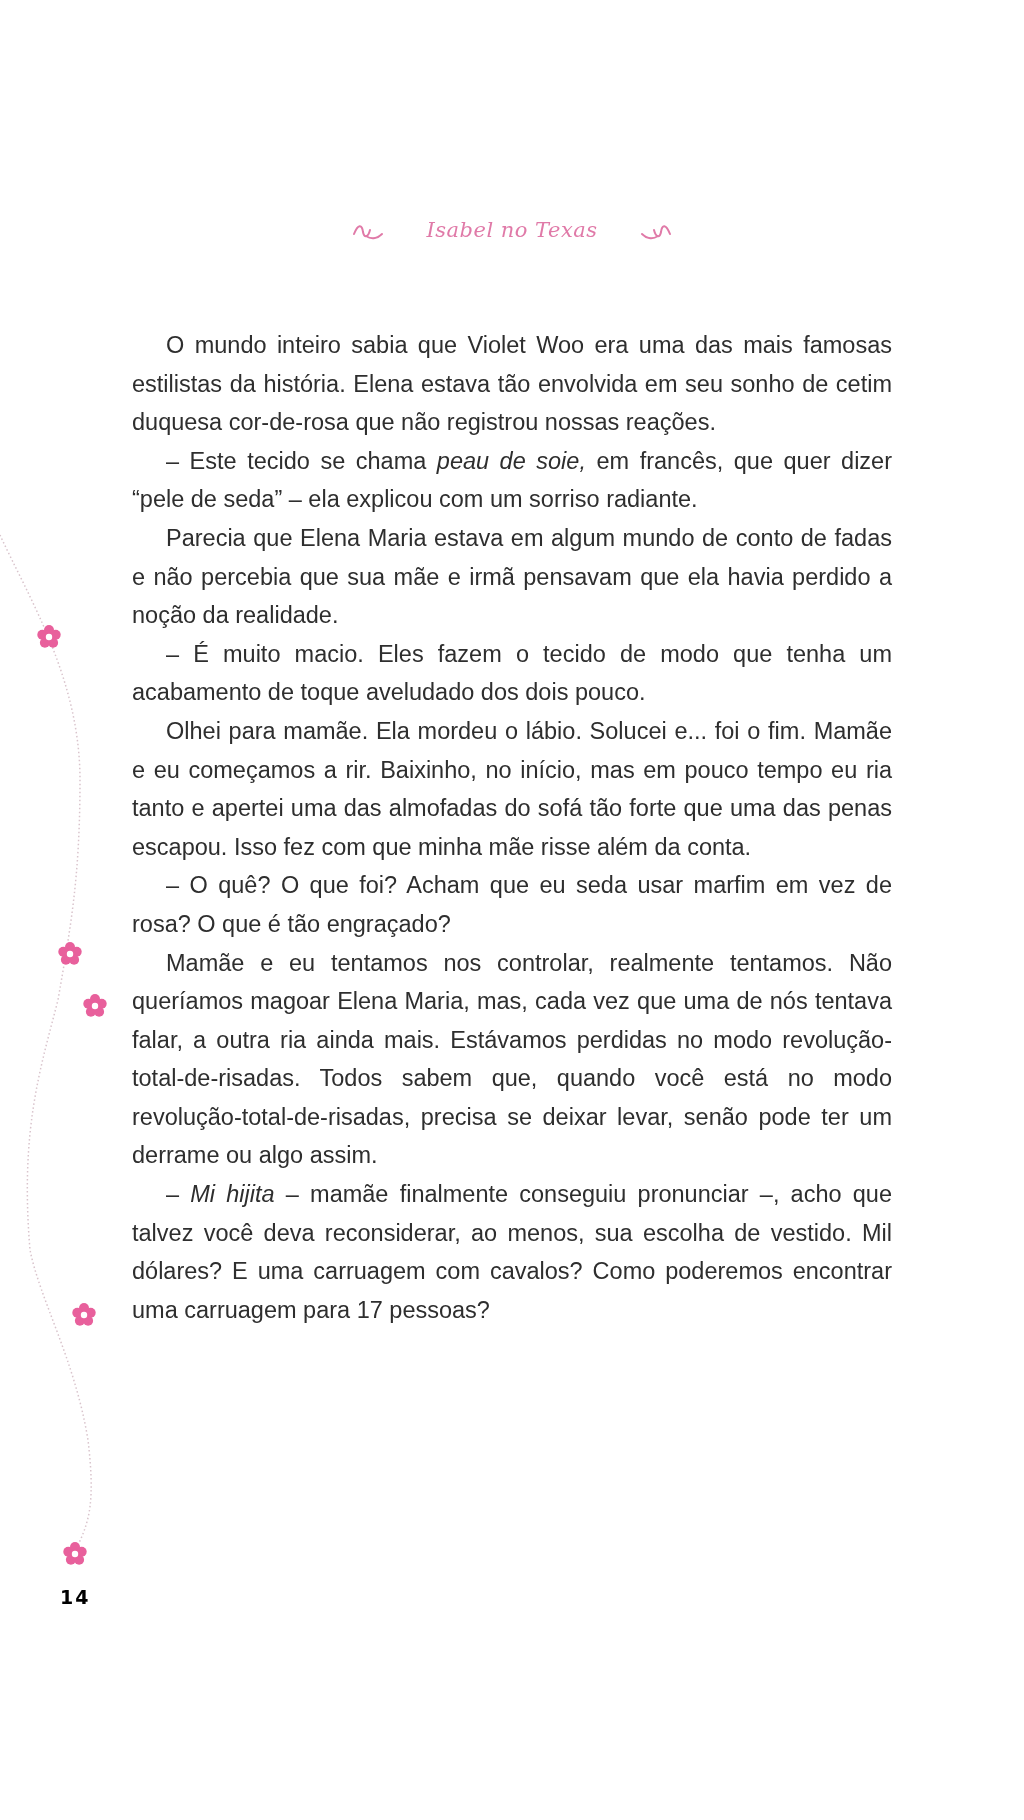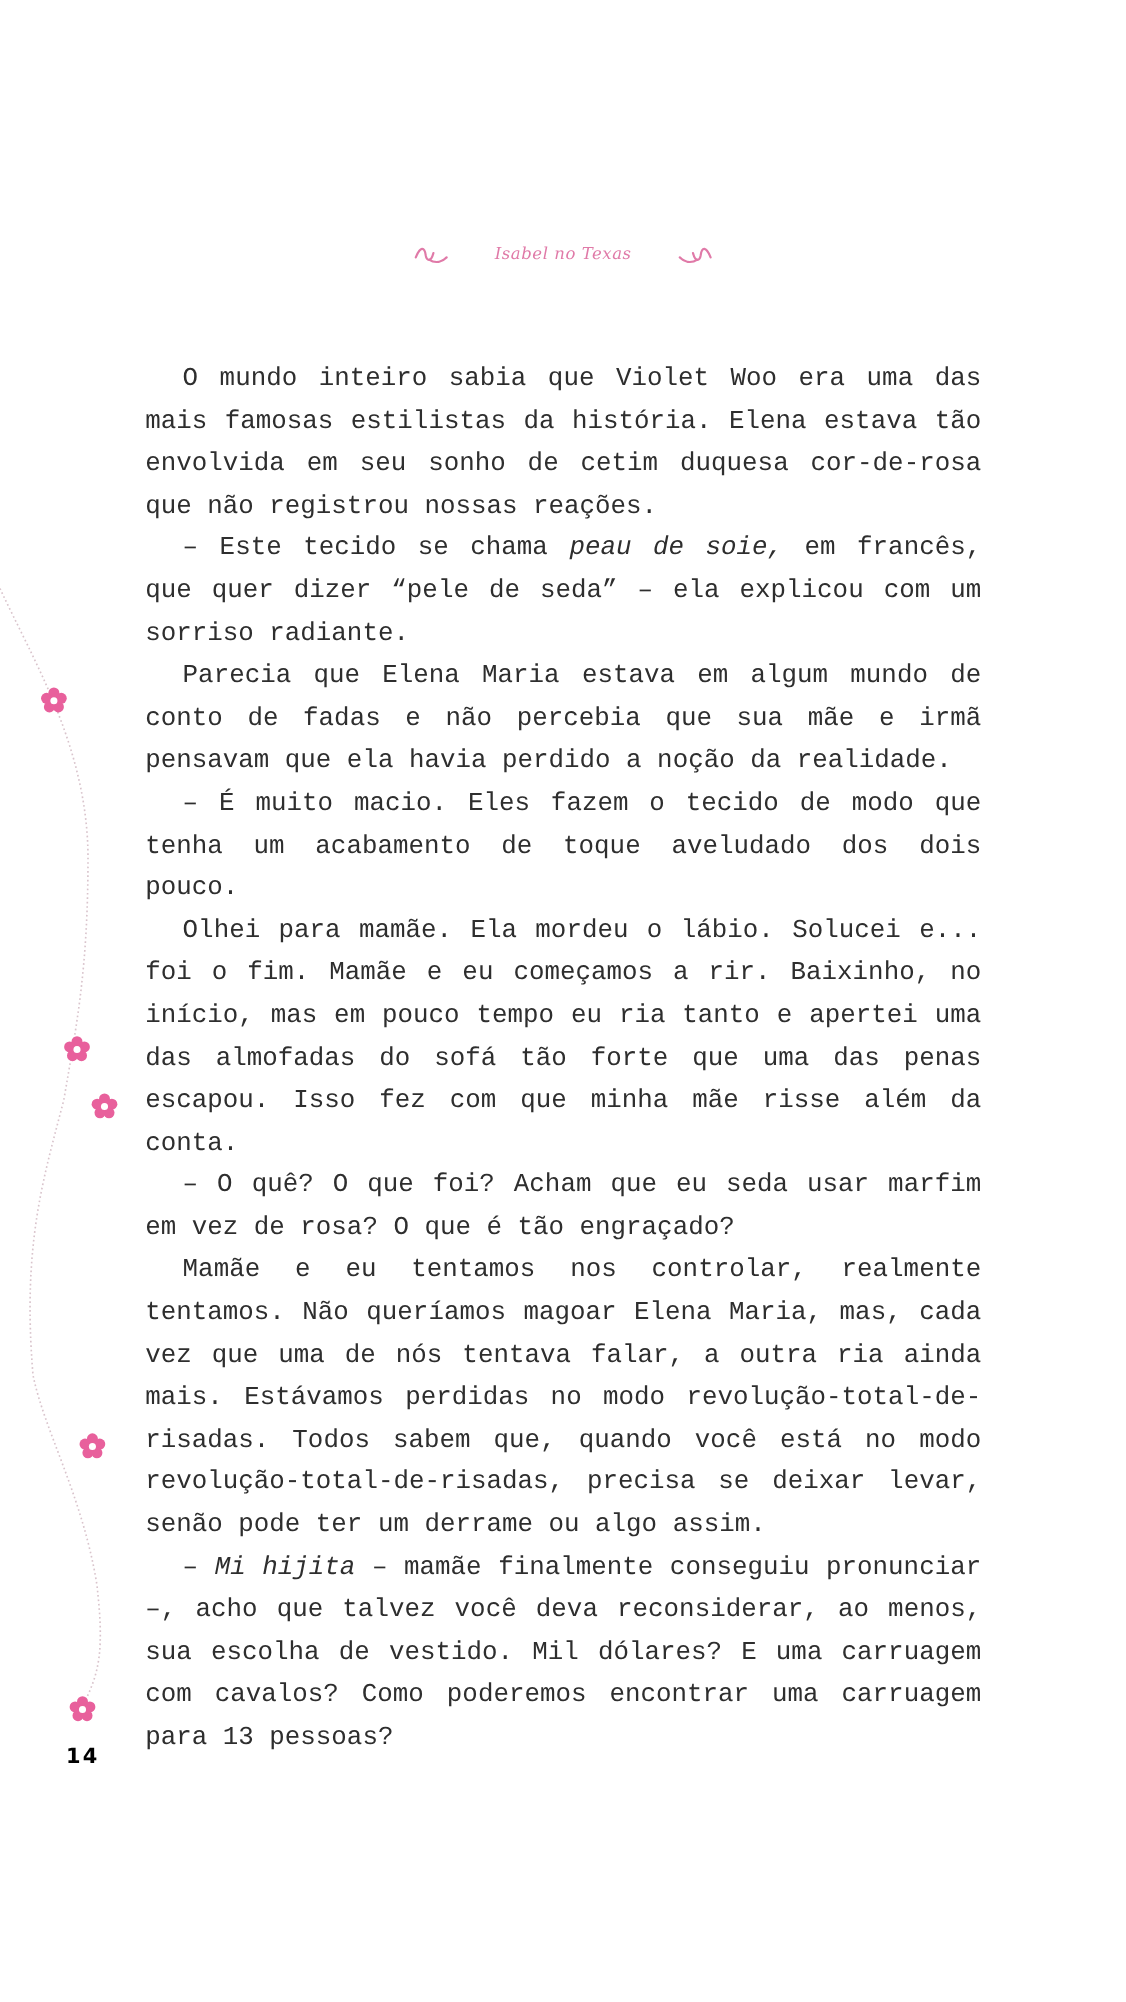--- a/index.html
+++ b/index.html
@@ -29,30 +29,30 @@
     .flourish {
       width: 36px;
       height: 24px;
       display: inline-block;
     }
     .flourish.left { margin-right: 40px; }
     .flourish.right { margin-left: 40px; }
     .header-title {
       font-family: "DejaVu Serif", "Liberation Serif", serif;
       font-style: italic;
-      font-size: 15px;
+      font-size: 21px;
       color: #e07aa8;
       letter-spacing: 0.5px;
     }
     .text-block {
       position: absolute;
       top: 326px;
       left: 132px;
       width: 760px;
-      font-family: Liberation Mono, monospace;
+      font-family: Liberation Sans, sans-serif;
       font-size: 23.5px;
       line-height: 38.6px;
       color: #2e2e2e;
     }
     .text-block p {
       margin: 0;
       text-indent: 34px;
       text-align: justify;
       hyphens: manual;
     }
@@ -136,16 +136,16 @@
 </svg>
 
 <div class="text-block">
   <p><span>O mundo inteiro sabia que Violet Woo era uma das mais famosas estilistas da história. Elena estava tão envolvida em seu sonho de cetim duquesa cor-de-rosa que não registrou nossas reações.</span></p>
   <p><span>– Este tecido se chama </span><em>peau de soie,</em><span> em francês, que quer dizer “pele de seda” – ela explicou com um sorriso radiante.</span></p>
   <p><span>Parecia que Elena Maria estava em algum mundo de conto de fadas e não percebia que sua mãe e irmã pensavam que ela havia perdido a noção da realidade.</span></p>
   <p><span>– É muito macio. Eles fazem o tecido de modo que tenha um acabamento de toque aveludado dos dois pouco.</span></p>
   <p><span>Olhei para mamãe. Ela mordeu o lábio. Solucei e... foi o fim. Mamãe e eu começamos a rir. Baixinho, no início, mas em pouco tempo eu ria tanto e apertei uma das almofadas do sofá tão forte que uma das penas escapou. Isso fez com que minha mãe risse além da conta.</span></p>
   <p><span>– O quê? O que foi? Acham que eu seda usar marfim em vez de rosa? O que é tão engraçado?</span></p>
   <p><span>Mamãe e eu tentamos nos controlar, realmente tentamos. Não queríamos magoar Elena Maria, mas, cada vez que uma de nós tentava falar, a outra ria ainda mais. Estávamos perdidas no modo revolução-total-de-risadas. Todos sabem que, quando você está no modo revolução-total-de-risadas, precisa se deixar levar, senão pode ter um derrame ou algo assim.</span></p>
-  <p><span>– </span><em>Mi hijita</em><span> – mamãe finalmente conseguiu pronunciar –, acho que talvez você deva reconsiderar, ao menos, sua escolha de vestido. Mil dólares? E uma carruagem com cavalos? Como po­deremos encontrar uma carruagem para 13 pessoas?</span></p>
+  <p><span>– </span><em>Mi hijita</em><span> – mamãe finalmente conseguiu pronunciar –, acho que talvez você deva reconsiderar, ao menos, sua escolha de vestido. Mil dólares? E uma carruagem com cavalos? Como po­deremos encontrar uma carruagem para 17 pessoas?</span></p>
 </div>
 
 <div class="page-number">14</div>
 
 </body></html>

